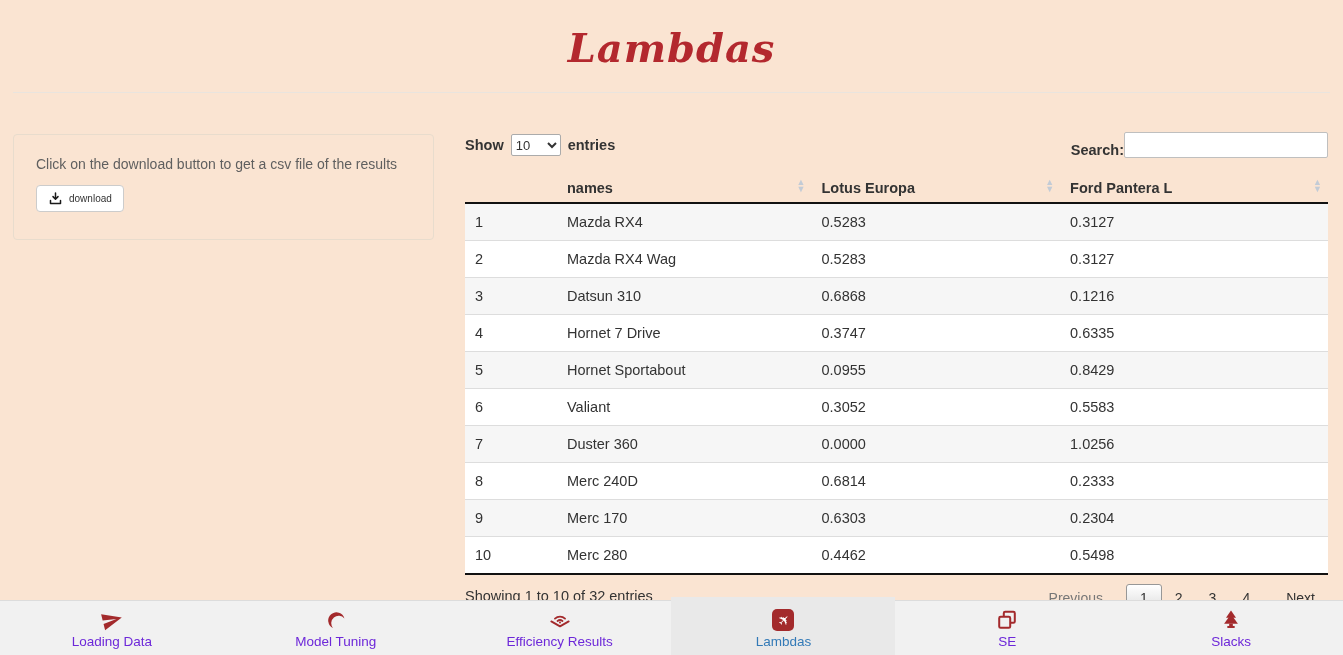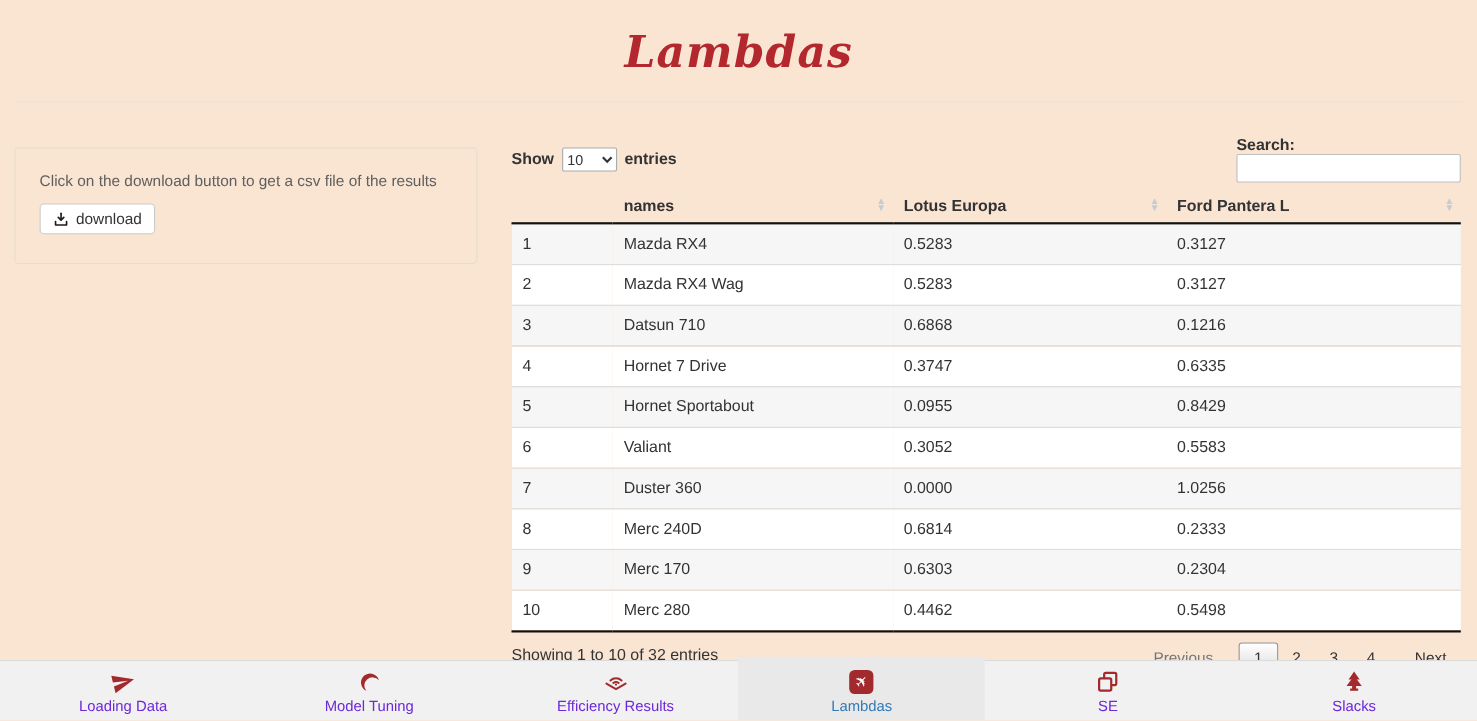--- a/index.html
+++ b/index.html
@@ -24,32 +24,32 @@
   
   .left-panel{
     position:absolute;left:13px;top:134px;width:421px;height:106px;
     border:1px solid #e8dccd;border-radius:4px;box-sizing:border-box;
     padding:21px 22px;
   }
   .panel-text{font-size:14px;color:#5f5f5f;white-space:nowrap;}
   .download-btn{
     margin-top:13px;display:inline-flex;align-items:center;gap:6px;
     background:#fff;border:1px solid #ccc;border-radius:4px;
-    padding:5px 11px;font-size:14px;color:#333;cursor:pointer;
+    padding:5px 11px;font-size:10px;color:#333;cursor:pointer;
   }
   .download-btn svg{display:block;}
   
   .table-area{position:absolute;left:465px;right:15px;top:132px;}
   .controls-row{display:flex;justify-content:space-between;align-items:center;height:26px;margin-bottom:12px;}
   .show-entries{display:flex;align-items:center;gap:7px;font-weight:bold;font-size:14.5px;color:#333;}
   .show-entries select{
     width:50px;height:22px;font-size:13px;color:#333;
     background:#fff;border:1px solid #ababab;border-radius:2px;
   }
-  .search-box{display:flex;align-items:flex-start;gap:0;font-weight:bold;font-size:14.5px;flex-direction:column;}
+  .search-box{display:flex;align-items:flex-end;gap:0;font-weight:bold;font-size:14.5px;}
   .search-box input{
     width:190px;height:24px;border:1px solid #bfbfbf;border-radius:2px;
     background:#fff;padding:0 6px;font-size:14px;
   }
   table.data-table{
     width:100%;border-collapse:collapse;table-layout:fixed;
     font-size:14.5px;color:#333;
   }
   table.data-table th{
     text-align:left;font-weight:bold;padding:9px 24px 5px 10px;
@@ -180,21 +180,21 @@
         <td>0.3127</td>
       </tr>
       <tr>
         <td>2</td>
         <td>Mazda RX4 Wag</td>
         <td>0.5283</td>
         <td>0.3127</td>
       </tr>
       <tr>
         <td>3</td>
-        <td>Datsun 710</td>
+        <td>Datsun 310</td>
         <td>0.6868</td>
         <td>0.1216</td>
       </tr>
       <tr>
         <td>4</td>
         <td>Hornet 7 Drive</td>
         <td>0.3747</td>
         <td>0.6335</td>
       </tr>
       <tr>

